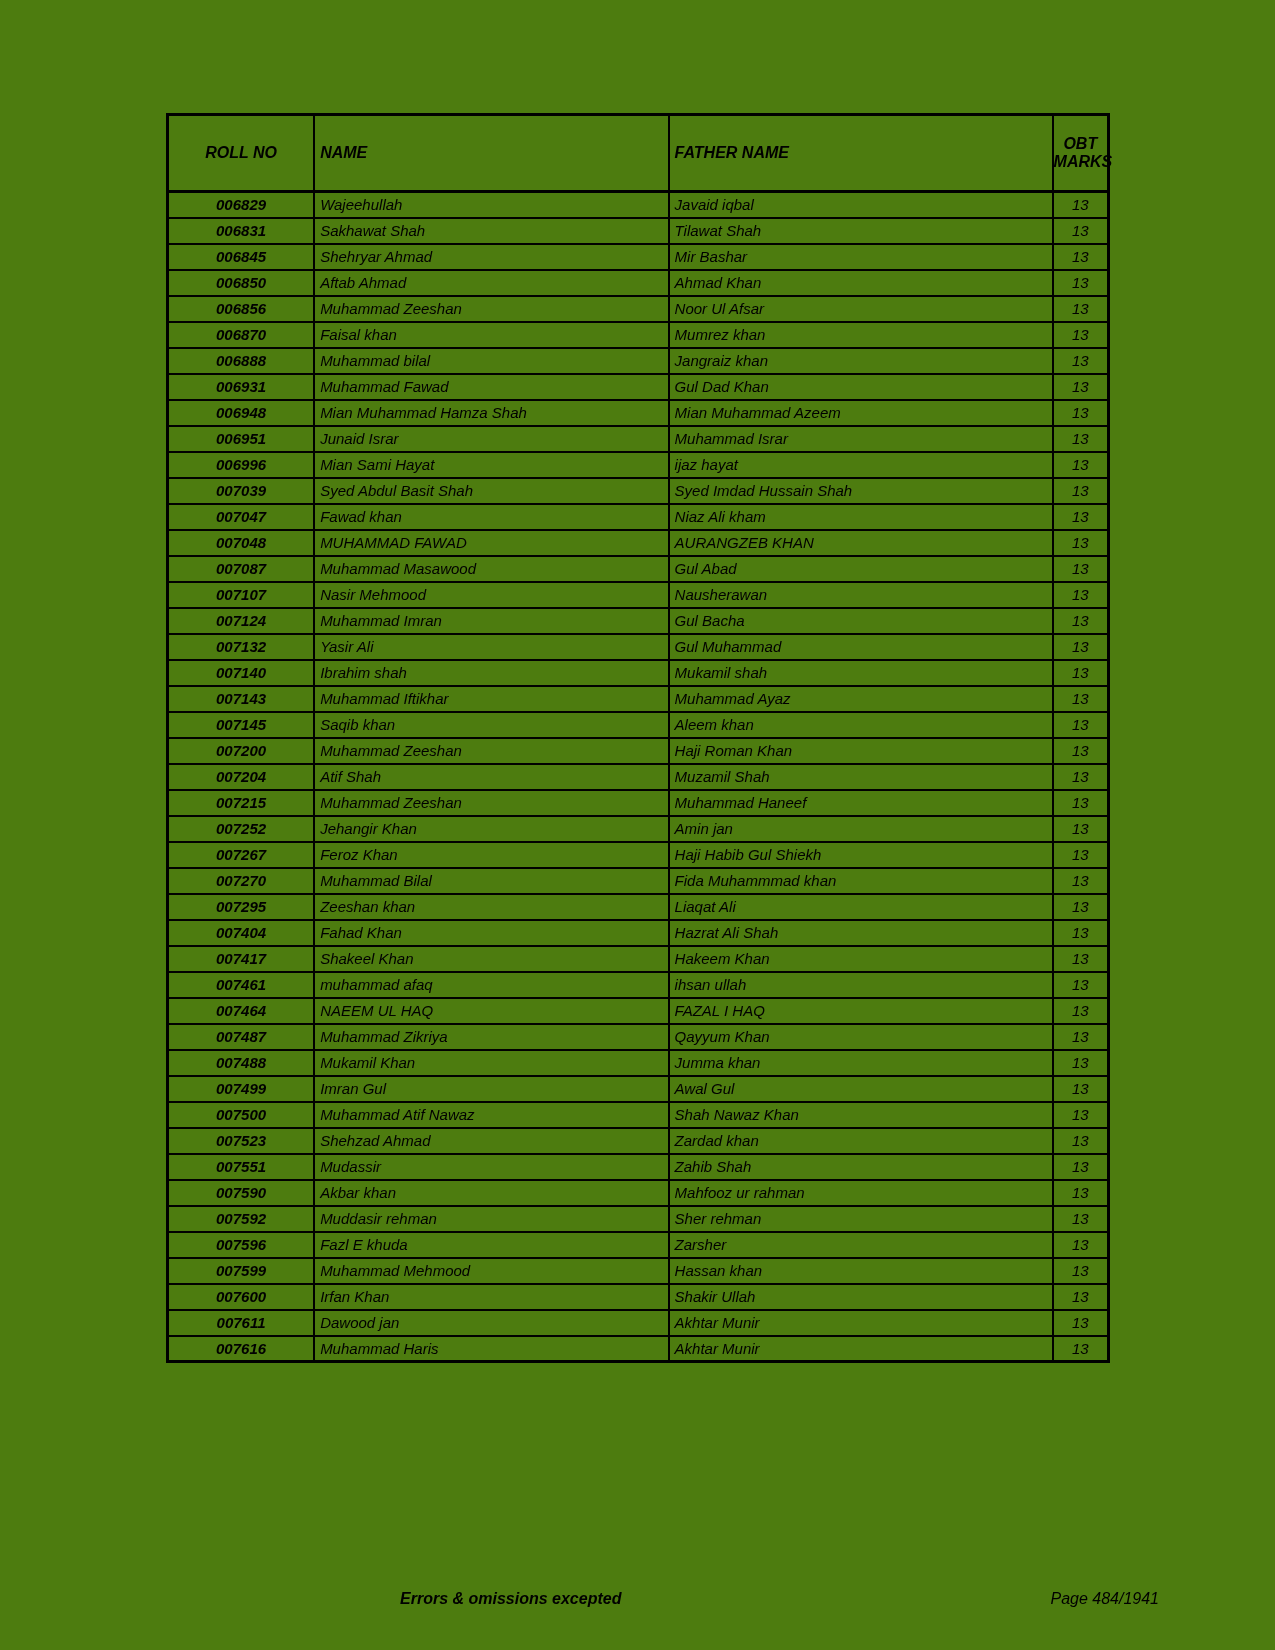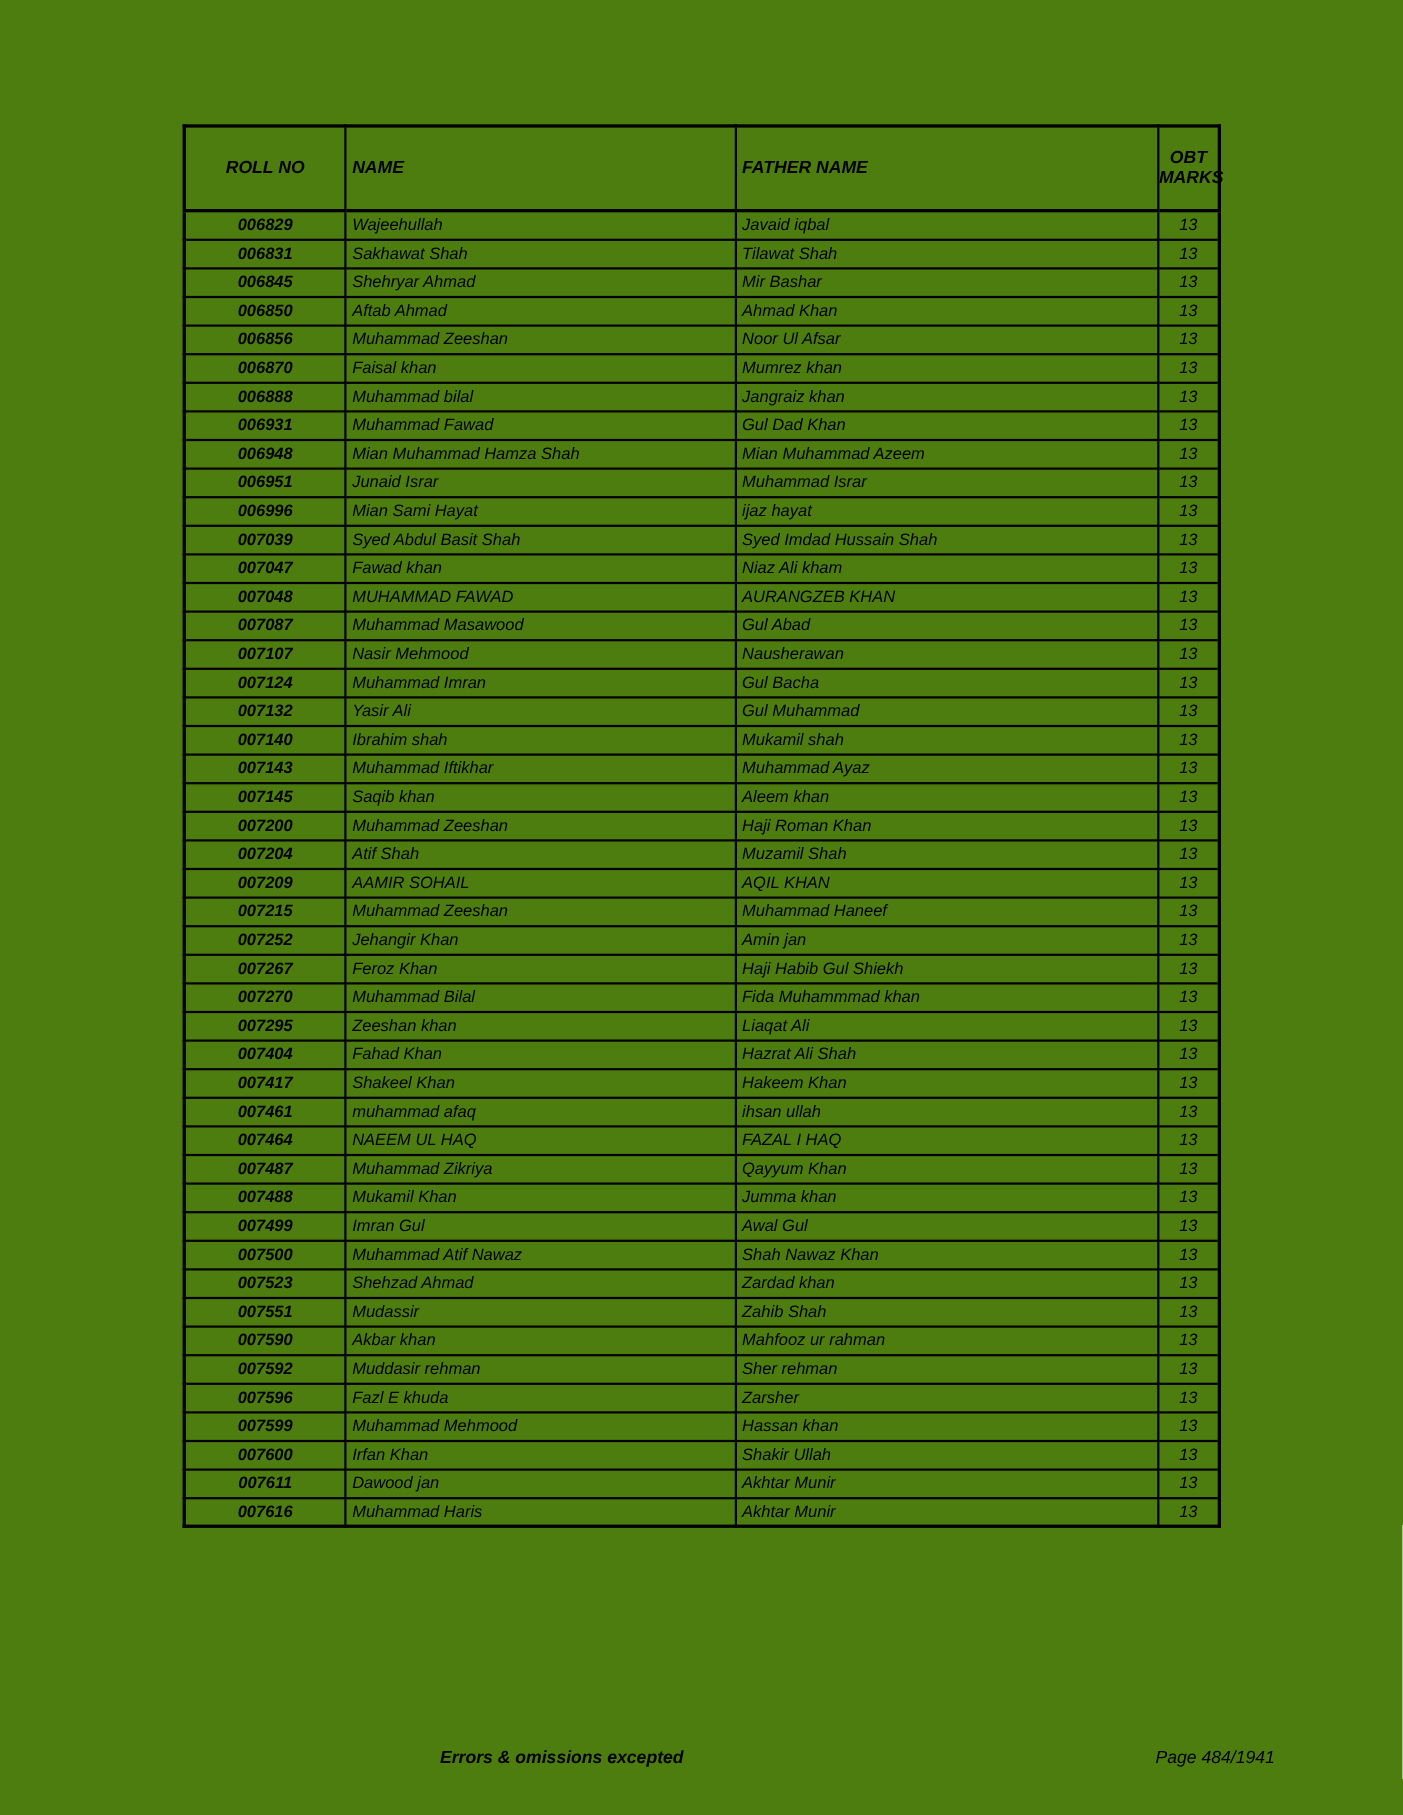--- a/index.html
+++ b/index.html
@@ -221,26 +221,20 @@
           <td class="col-father">Haji Roman Khan</td>
           <td class="col-marks">13</td>
         </tr>
         <tr>
           <td class="col-roll">007204</td>
           <td class="col-name">Atif Shah</td>
           <td class="col-father">Muzamil Shah</td>
           <td class="col-marks">13</td>
         </tr>
         <tr>
-          <td class="col-roll">007209</td>
-          <td class="col-name">AAMIR SOHAIL</td>
-          <td class="col-father">AQIL KHAN</td>
-          <td class="col-marks">13</td>
-        </tr>
-        <tr>
           <td class="col-roll">007215</td>
           <td class="col-name">Muhammad Zeeshan</td>
           <td class="col-father">Muhammad Haneef</td>
           <td class="col-marks">13</td>
         </tr>
         <tr>
           <td class="col-roll">007252</td>
           <td class="col-name">Jehangir Khan</td>
           <td class="col-father">Amin jan</td>
           <td class="col-marks">13</td>

